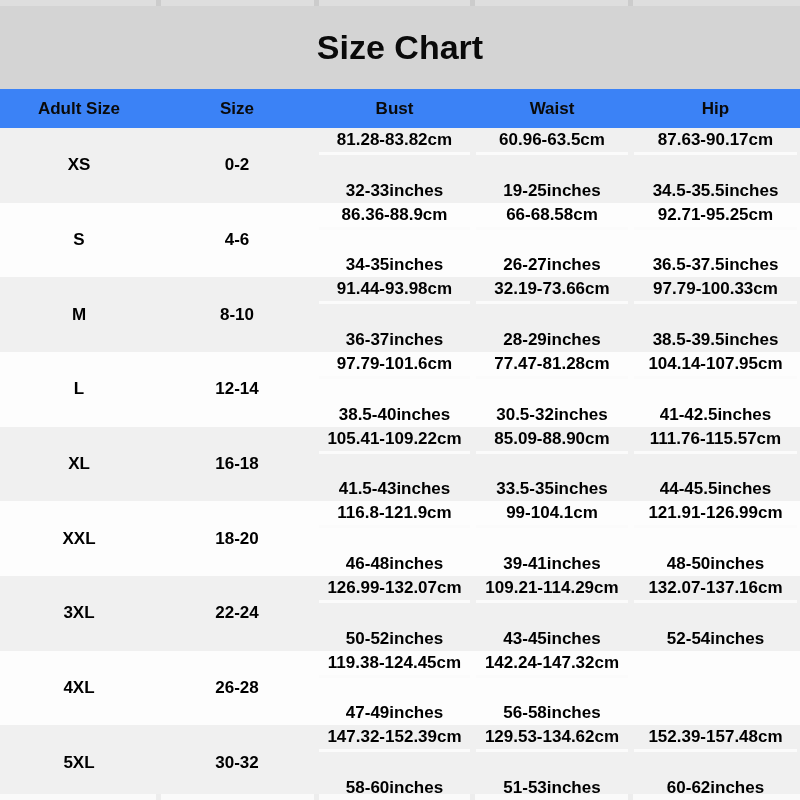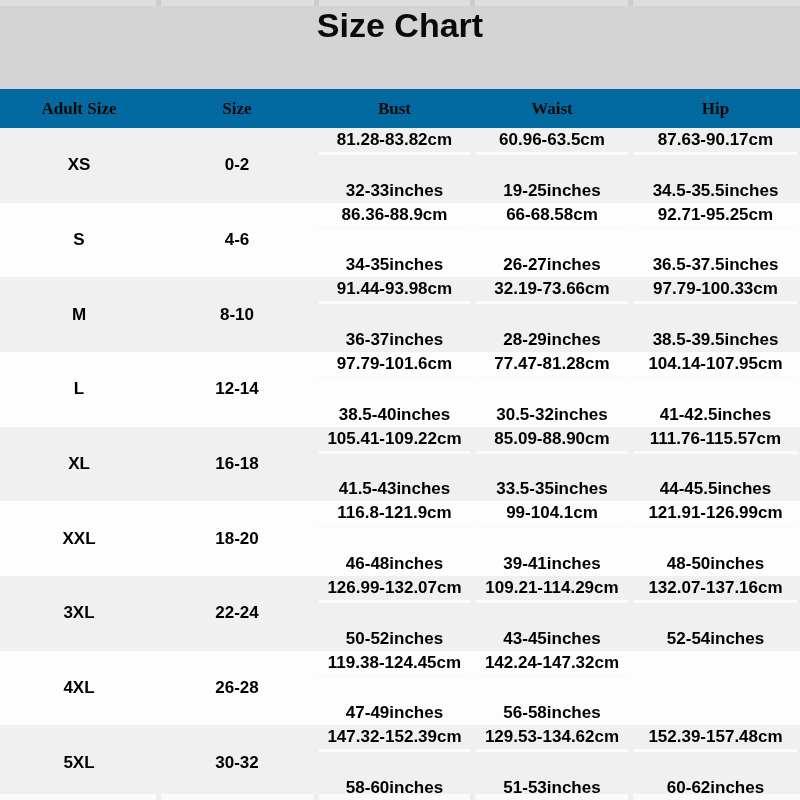--- a/index.html
+++ b/index.html
@@ -20,37 +20,36 @@
   
   .top-strip {
     position: relative;
     height: 6px; background: #dedede;
     flex: 0 0 auto;
   }
   .top-strip .tick { position: absolute; top: 0; width: 5px; height: 6px; background: #cccccc; }
   
   .title-bar {
     height: 83px; background: #d4d4d4;
-    display: flex; align-items: flex-start; justify-content: center;
+    display: flex; align-items: center; justify-content: center;
     flex: 0 0 auto;
   }
   .title-bar h1 {
     margin: 0; font-size: 34px; font-weight: bold; color: #0a0a0a;
   }
   
   .grid {
     display: grid;
     grid-template-columns: 158px 158px 157px 158px 169px;
   }
   
   .header-row {
-    height: 39px; background: #0369a1;
+    height: 39px; background: #3b82f6;
     flex: 0 0 auto;
     align-items: center;
-    font-family: Liberation Serif, serif;
   }
   .header-cell {
     text-align: center; font-size: 17px; color: #0a0a0a;
   }
   
   .rows { flex: 1 1 auto; display: flex; flex-direction: column; }
   .row { flex: 1 1 0; }
   .row.gray { background: #f0f0f0; }
   .row.white { background: #fdfdfd; }
   .cell-label {

